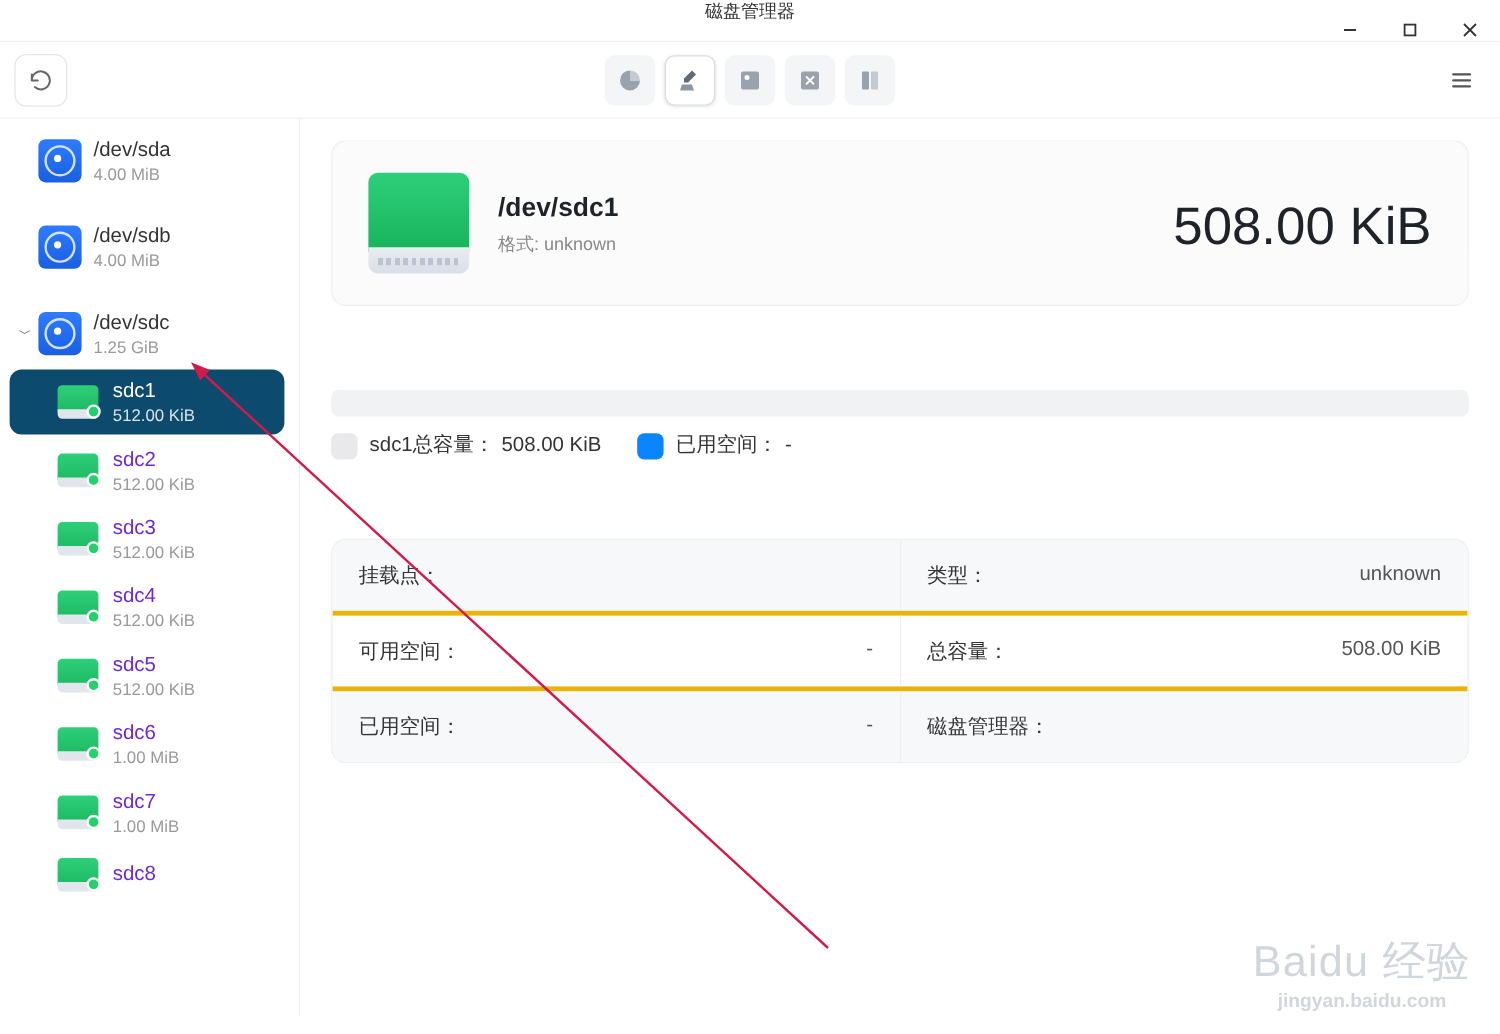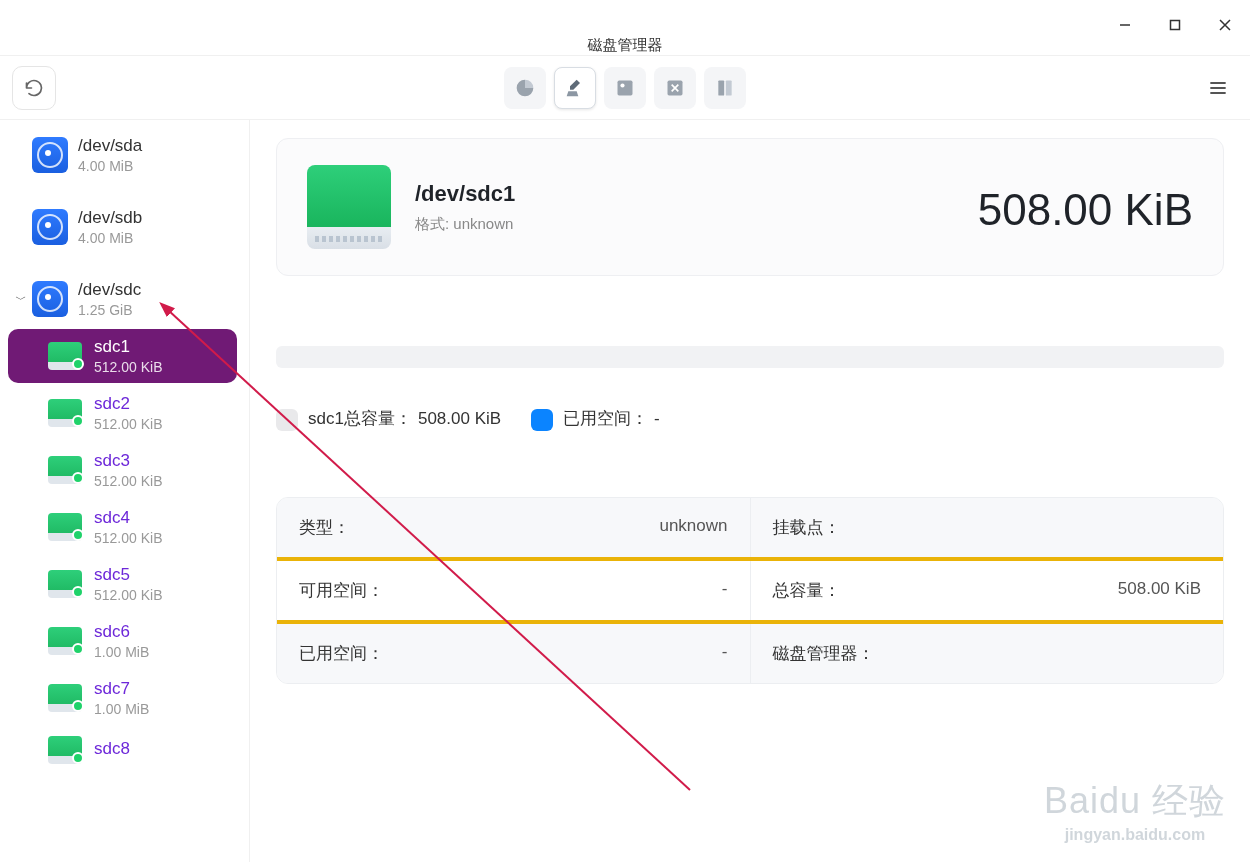--- a/index.html
+++ b/index.html
@@ -1,19 +1,19 @@
 <!DOCTYPE html>
 <html><head>
 <meta charset="utf-8">
 <style>
 * { margin: 0; padding: 0; box-sizing: border-box; font-family: -apple-system, "PingFang SC", "Microsoft YaHei", sans-serif; }
 body { width: 1250px; height: 862px; background: #fff; overflow: hidden; position: relative; }
 
 
-.titlebar { height: 56px; display: flex; align-items: flex-end; justify-content: center; position: relative; border-bottom: 1px solid #f0f0f0; }
+.titlebar { height: 35px; display: flex; align-items: flex-start; justify-content: center; position: relative; border-bottom: 1px solid #f0f0f0; }
 .titlebar .title { font-size: 15px; color: #333; }
 .win-controls { position: absolute; right: 0; top: 0; height: 50px; display: flex; }
 .win-btn { width: 50px; height: 50px; display: flex; align-items: center; justify-content: center; color: #333; cursor: pointer; }
 
 
 .toolbar { height: 64px; display: flex; align-items: center; padding: 0 12px; border-bottom: 1px solid #f0f0f0; position: relative; }
 .refresh-btn { width: 44px; height: 44px; border: 1px solid #e5e5e5; border-radius: 10px; display: flex; align-items: center; justify-content: center; cursor: pointer; }
 .toolbar-center { position: absolute; left: 50%; transform: translateX(-50%); display: flex; gap: 8px; }
 .tool-icon { width: 42px; height: 42px; border-radius: 8px; display: flex; align-items: center; justify-content: center; cursor: pointer; background: #f4f5f7; }
 .tool-icon.active { background: #fff; border: 1px solid #d8dde3; box-shadow: 0 1px 3px rgba(0,0,0,0.1); }
@@ -28,21 +28,21 @@
 .disk-item { display: flex; align-items: center; padding: 8px 10px; border-radius: 10px; cursor: pointer; }
 .disk-item .chev { width: 14px; margin-right: 4px; display: flex; align-items: center; justify-content: center; color: #555; font-size: 11px; }
 .disk-item .chev.hidden { visibility: hidden; }
 .disk-icon { width: 36px; height: 36px; border-radius: 6px; background: linear-gradient(180deg,#2f7bff,#1a5fe0); position: relative; margin-right: 10px; flex-shrink: 0; }
 .disk-icon::before { content:""; position:absolute; width:22px; height:22px; border:2px solid rgba(255,255,255,0.8); border-radius:50%; top:5px; left:5px; }
 .disk-icon::after { content:""; position:absolute; width:6px; height:6px; background:#fff; border-radius:50%; top:13px; left:13px; }
 .disk-item .texts .name { font-size: 17px; color: #333; font-weight: 500; }
 .disk-item .texts .size { font-size: 14px; color: #999; margin-top: 2px; }
 
 .part-item { display: flex; align-items: center; padding: 8px 10px 8px 40px; border-radius: 10px; cursor: pointer; margin: 3px 4px; }
-.part-item.selected { background: #701a75; }
+.part-item.selected { background: #0c4a6e; }
 .part-item.selected .name { color: #fff; }
 .part-item.selected .size { color: rgba(255,255,255,0.85); }
 .part-icon { width: 34px; height: 28px; margin-right: 12px; position: relative; flex-shrink: 0; }
 .part-icon .body-s { position:absolute; inset:0 0 6px 0; background: linear-gradient(180deg,#2ecf7a,#1fb963); border-radius: 4px 4px 0 0; }
 .part-icon .base-s { position:absolute; bottom:0; left:0; right:0; height:8px; background: #e0e6ec; border-radius: 0 0 4px 4px; }
 .part-icon .dot  { position:absolute; right:-2px; bottom:0px; width:12px; height:12px; background:#1fd26a; border:2px solid #fff; border-radius:50%; }
 .part-item .name { font-size: 17px; color: #6d28d9; font-weight: 500; }
 .part-item .size { font-size: 14px; color: #999; margin-top: 2px; }
 
 
@@ -53,21 +53,21 @@
 .big-icon .base-b { position:absolute; bottom:0; left:0; right:0; height:22px; background: linear-gradient(180deg,#e8edf2,#d9dfe6); border-radius: 0 0 8px 8px; }
 .big-icon .slots { position:absolute; bottom:7px; left:8px; right:8px; height:6px; background: repeating-linear-gradient(90deg,#b9c4d0 0 4px,transparent 4px 7px); }
 .header-info .path { font-size: 22px; color: #1f2329; font-weight: 700; }
 .header-info .fmt  { font-size: 15px; color: #888; margin-top: 8px; }
 .header-cap { margin-left: auto; text-align: right; }
 .header-cap .lbl { font-size: 17px; color: #444; }
 .header-cap .val { font-size: 44px; color: #1f2329; font-weight: 400; margin-top: 6px; }
 
 
 .usage-bar { height: 22px; border-radius: 6px; background: #f1f2f4; margin-top: 70px; }
-.legend { display: flex; align-items: center; gap: 30px; margin-top: 39px; font-size: 17px; color: #333; }
+.legend { display: flex; align-items: center; gap: 30px; margin-top: 12px; font-size: 17px; color: #333; }
 .legend .sw { width: 22px; height: 22px; border-radius: 6px; display:inline-block; vertical-align:middle; margin-right:10px; }
 .legend .sw.light { background: #e9e9eb; }
 .legend .sw.blue  { background: #0b84ff; }
 .legend .val { color: #333; margin-left: 6px; }
 
 
 .detail { margin-top: 66px; border: 1px solid #eceef1; border-radius: 12px; overflow: hidden; }
 .drow { display: flex; }
 .dcell { flex:1; padding: 18px 22px; display:flex; justify-content: space-between; font-size: 17px; color:#333; }
 .dcell + .dcell { border-left: 1px solid #eceef1; }
@@ -292,26 +292,26 @@
 
     <div class="usage-bar"></div>
     <div class="legend">
       <div><span class="sw light"></span><span>sdc1总容量：</span><span class="val">508.00 KiB</span></div>
       <div><span class="sw blue"></span><span>已用空间：</span><span class="val">-</span></div>
     </div>
 
     <div class="detail">
       <div class="drow alt">
         <div class="dcell">
+            <span class="k">挂载点：</span>
+            <span class="v"></span>
+          </div>
+        <div class="dcell">
             <span class="k">类型：</span>
             <span class="v">unknown</span>
-          </div>
-        <div class="dcell">
-            <span class="k">挂载点：</span>
-            <span class="v"></span>
           </div>
       </div>
       <div class="drow">
         <div class="dcell">
             <span class="k">可用空间：</span>
             <span class="v">-</span>
           </div>
         <div class="dcell">
             <span class="k">总容量：</span>
             <span class="v">508.00 KiB</span>

